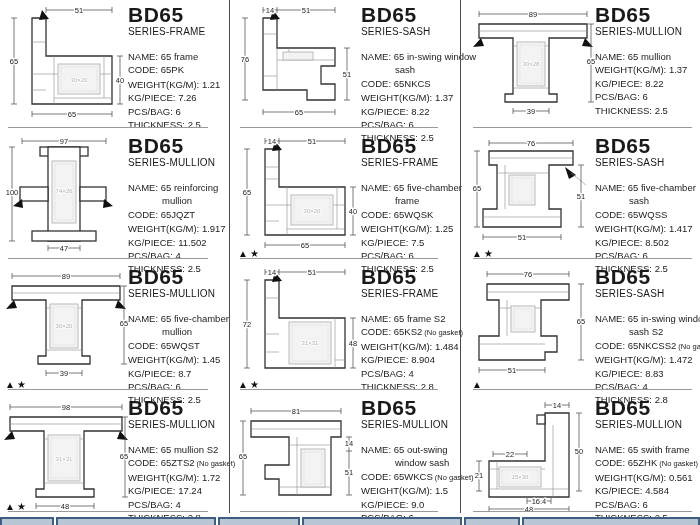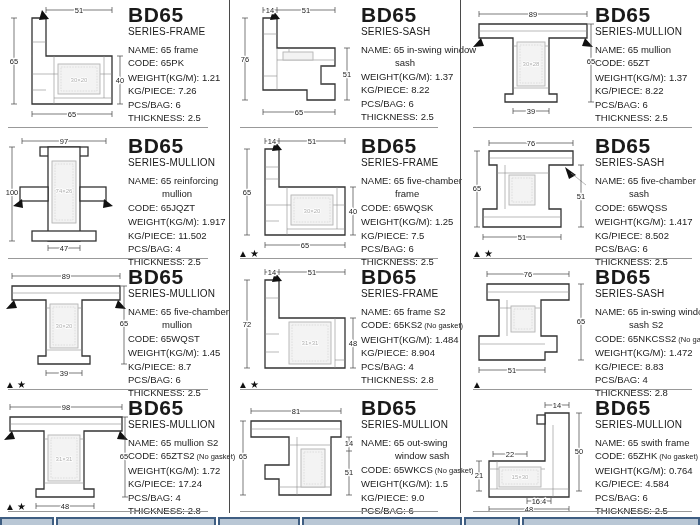--- a/index.html
+++ b/index.html
@@ -7,21 +7,21 @@
     --strip_fill:#b9c7d5; --strip_border:#3f5e82; --inner_label:#b0b0b0;
   }
   html,body{margin:0;padding:0;background:#fff;}
   #page{position:relative;width:700px;height:525px;background:#fff;overflow:hidden;
         font-family:"Liberation Sans",sans-serif;color:var(--ink);}
   .cell{position:absolute;width:233px;height:131px;}
   .draw{position:absolute;left:2px;top:2px;}
   .txt{position:absolute;left:128px;top:4px;width:103px;}
   .bd-title{font-size:21px;font-weight:bold;line-height:22px;letter-spacing:.5px;}
   .bd-series{font-size:10px;font-weight:normal;letter-spacing:.2px;line-height:12px;}
-  .fields{margin-top:5px;font-size:9.5px;line-height:13.4px;color:#222;}
+  .fields{margin-top:12px;font-size:9.5px;line-height:13.4px;color:#222;}
   .fl{white-space:nowrap;}
   .ind{padding-left:34px;}
   .note{font-size:7.5px;margin-left:2px;}
   .mk-flag{position:absolute;left:5px;bottom:3px;font-size:10px;letter-spacing:2px;color:#111;}
   .vdiv{position:absolute;top:0;width:1px;height:513px;background:var(--divider);}
   .hsep{position:absolute;height:1px;background:var(--sep);}
   #strip{position:absolute;left:0;top:517px;width:700px;height:8px;overflow:hidden;}
   .pbox{position:absolute;top:0;height:30px;background:var(--strip_fill);
         border:2px solid var(--strip_border);box-sizing:border-box;}
   
@@ -87,20 +87,21 @@
         <text class="dt" x="112" y="75">51</text>
       <path class="d" d="M28,107 V113 M100,107 V113 M28,110 H100"></path>
         <text class="dt" x="64" y="113">65</text>
     </svg>
     <div class="txt">
       <div class="bd-title">BD65</div>
       <div class="bd-series">SERIES-SASH</div>
       <div class="fields">
         <div class="fl">NAME: 65 in-swing window</div>
         <div class="fl ind">sash</div>
+        <div class="fl"><span>CODE: 65NKCS</span><span class="note"></span></div>
         <div class="fl">WEIGHT(KG/M): 1.37</div>
         <div class="fl">KG/PIECE: 8.22</div>
         <div class="fl">PCS/BAG: 6</div>
         <div class="fl">THICKNESS: 2.5</div>
       </div>
     </div>
   </div>
 
   <div class="cell" style="left:467px;top:0">
     <svg class="draw" width="126" height="122" viewBox="0 0 126 122">
@@ -115,21 +116,20 @@
       <path class="d" d="M119,22 H125 M119,100 H125 M122,22 V100"></path>
         <text class="dt" x="122" y="62">65</text>
       <path class="d" d="M44,106 V112 M80,106 V112 M44,109 H80"></path>
         <text class="dt" x="62" y="112">39</text>
     </svg>
     <div class="txt">
       <div class="bd-title">BD65</div>
       <div class="bd-series">SERIES-MULLION</div>
       <div class="fields">
         <div class="fl">NAME: 65 mullion</div>
-        <div class="fl"><span>CODE: 65ZT</span><span class="note"></span></div>
         <div class="fl">WEIGHT(KG/M): 1.37</div>
         <div class="fl">KG/PIECE: 8.22</div>
         <div class="fl">PCS/BAG: 6</div>
         <div class="fl">THICKNESS: 2.5</div>
       </div>
     </div>
   </div>
 
   <div class="cell" style="left:0;top:131px">
     <svg class="draw" width="126" height="122" viewBox="0 0 126 122">
@@ -402,21 +402,21 @@
         <text class="dt" x="70" y="109">16.4</text>
       <path class="d" d="M20,111 V117 M100,111 V117 M20,114 H100"></path>
         <text class="dt" x="60" y="117">48</text>
     </svg>
     <div class="txt">
       <div class="bd-title">BD65</div>
       <div class="bd-series">SERIES-MULLION</div>
       <div class="fields">
         <div class="fl">NAME: 65 swith frame</div>
         <div class="fl"><span>CODE: 65ZHK</span><span class="note">(No gasket)</span></div>
-        <div class="fl">WEIGHT(KG/M): 0.764</div>
+        <div class="fl">WEIGHT(KG/M): 0.561</div>
         <div class="fl">KG/PIECE: 4.584</div>
         <div class="fl">PCS/BAG: 6</div>
         <div class="fl">THICKNESS: 2.5</div>
       </div>
     </div>
   </div>
 
   <div class="vdiv" style="left:229px"></div>
   <div class="vdiv" style="left:460px"></div>
 

